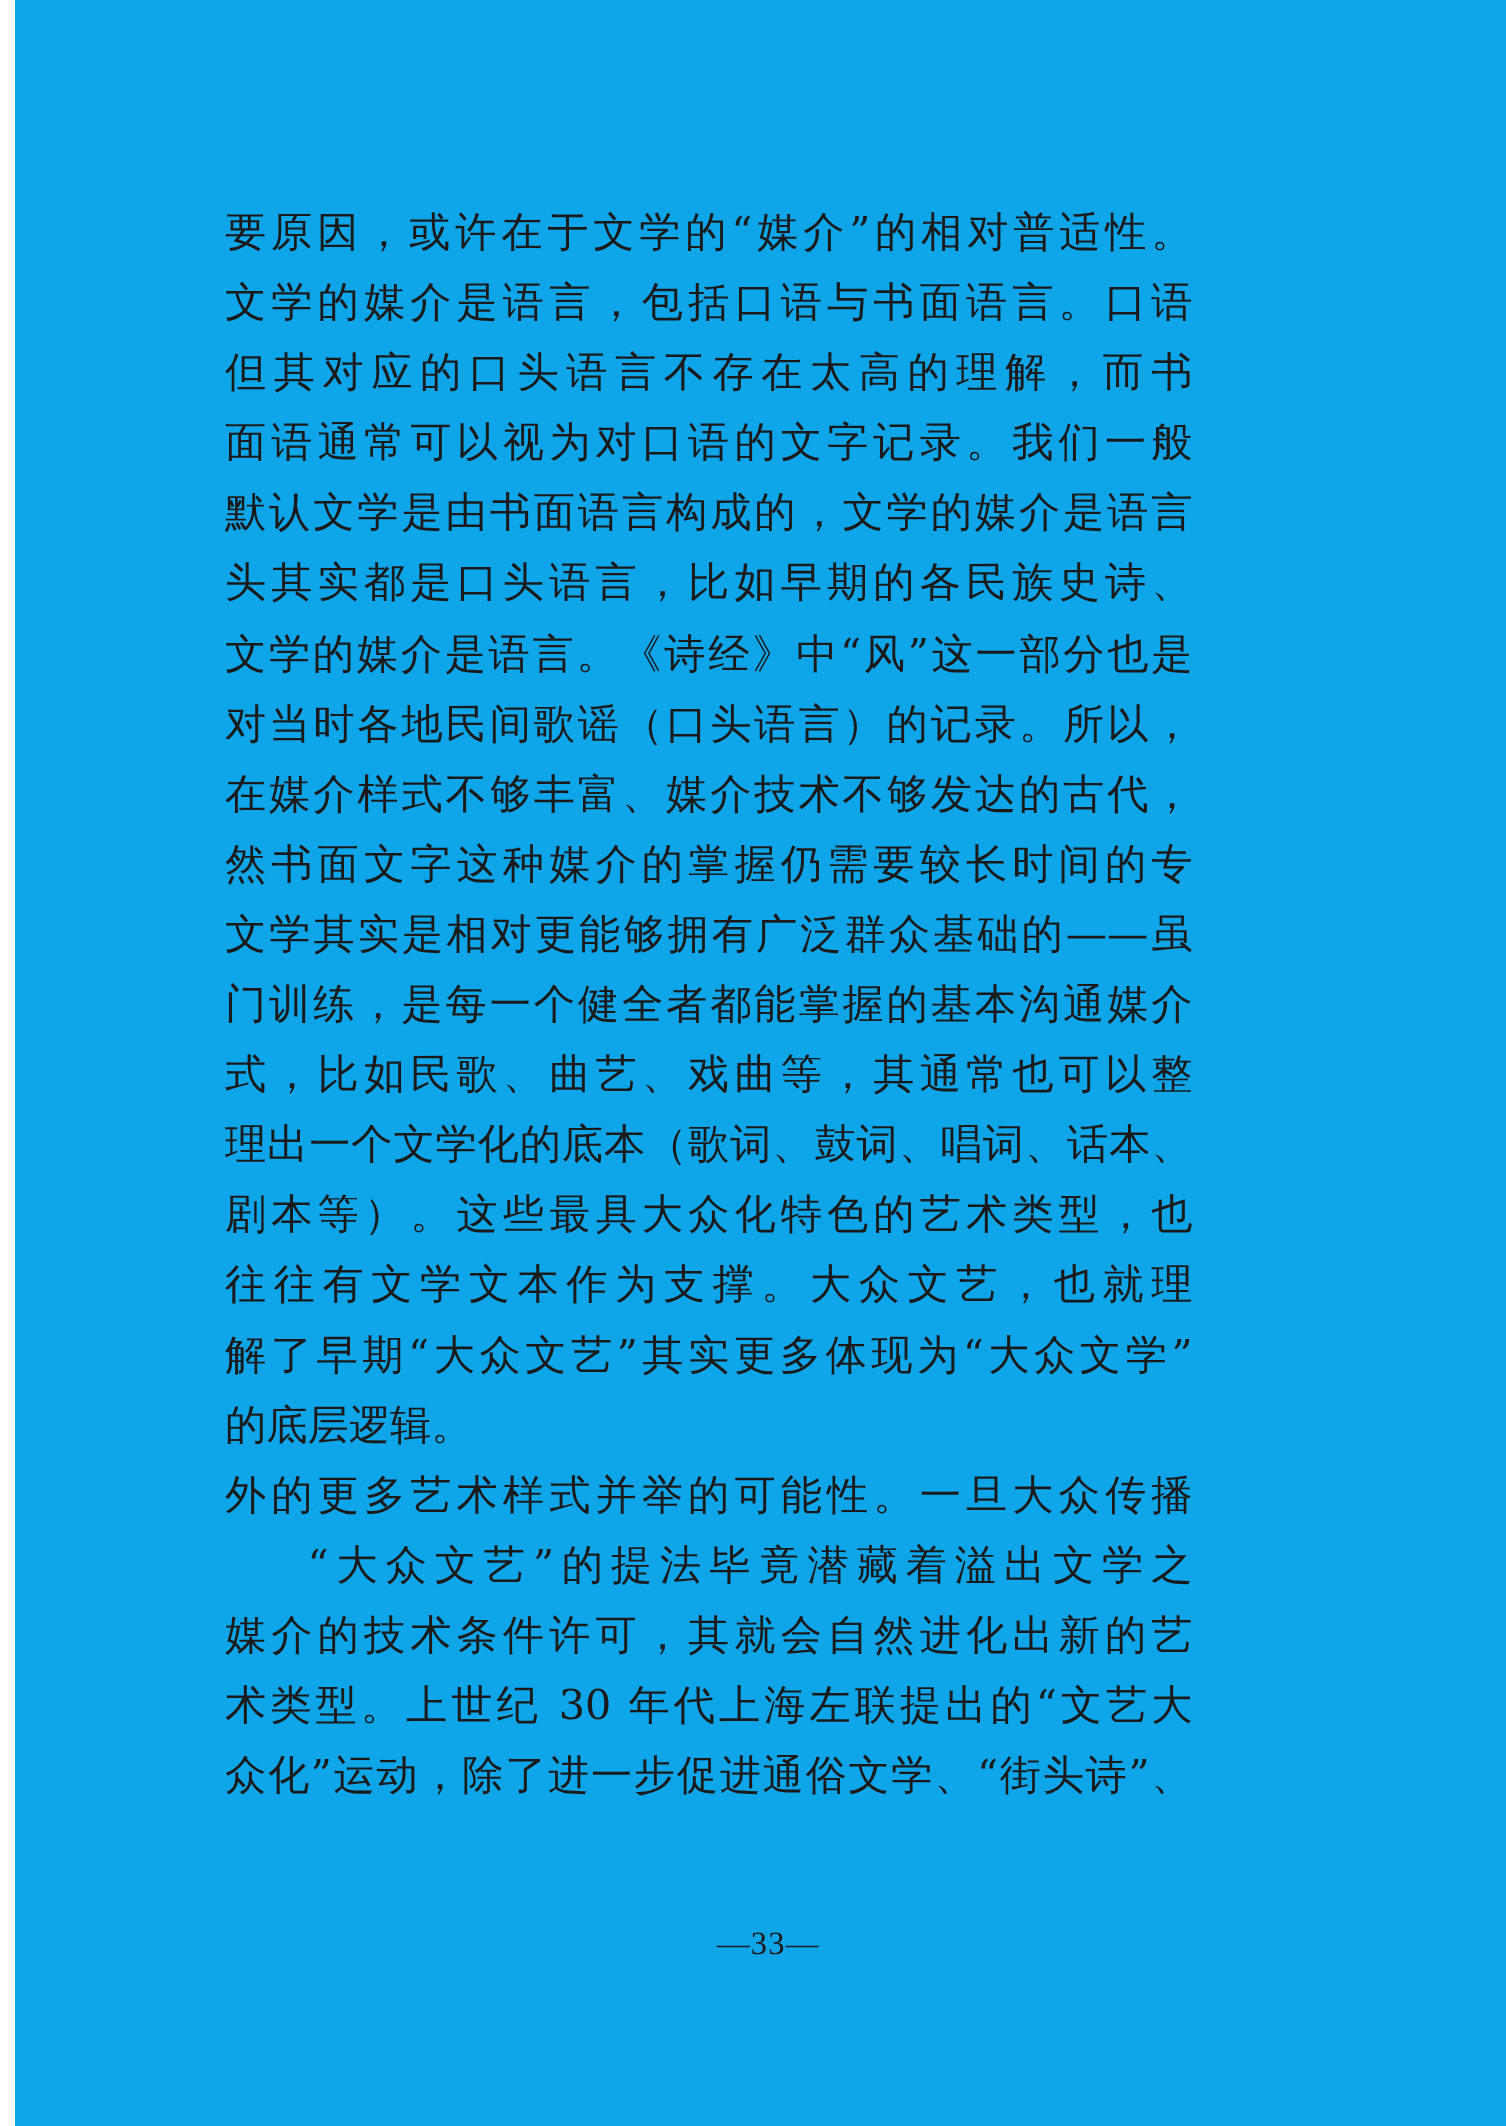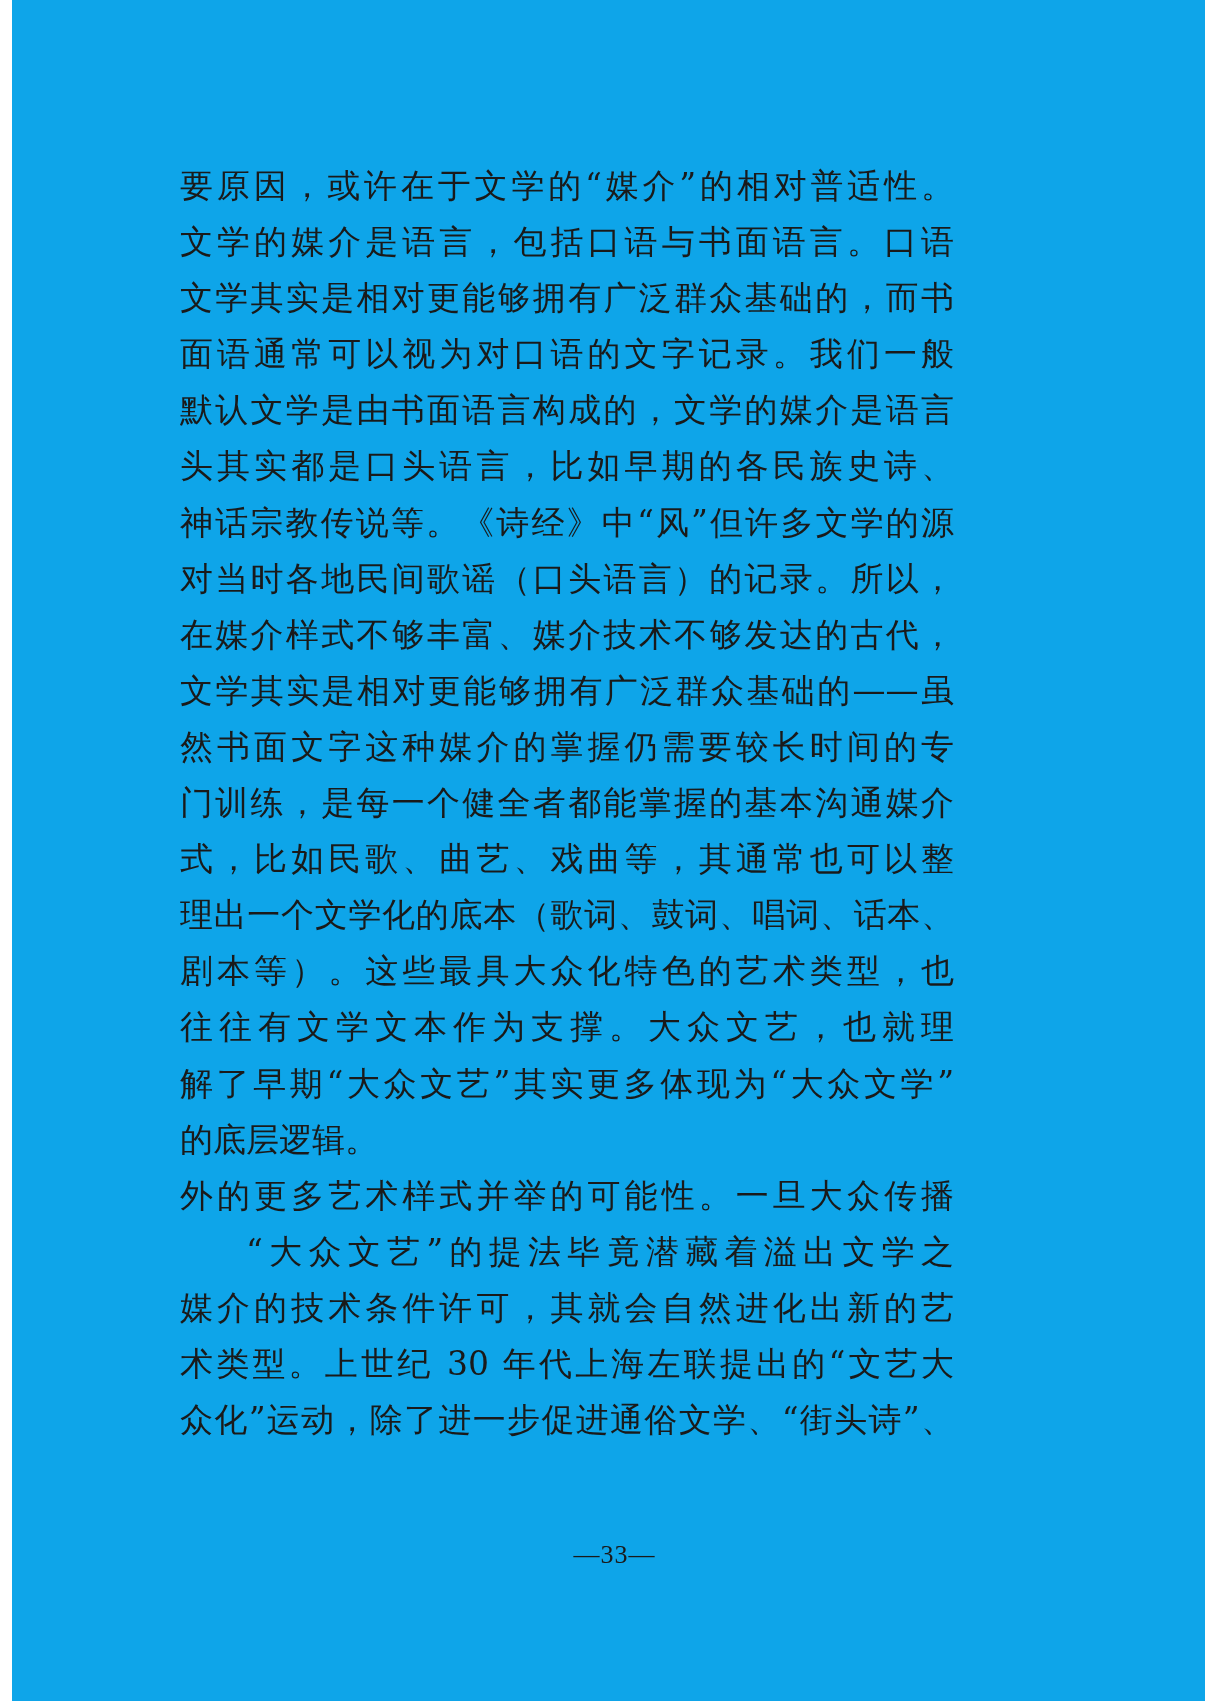--- a/index.html
+++ b/index.html
@@ -23,29 +23,29 @@
     font-size: 26px; color: #1a1a1a; letter-spacing: 1px;
   }
 </style>
 </head>
 <body>
 
 <div class="page">
   <div class="text-block">
     <span class="line">要原因，或许在于文学的“媒介”的相对普适性。</span>
     <span class="line">文学的媒介是语言，包括口语与书面语言。口语</span>
-    <span class="line">文学其实是相对更能够拥有广泛群众基础的，而书</span>
+    <span class="line">但其对应的口头语言不存在太高的理解，而书</span>
     <span class="line">面语通常可以视为对口语的文字记录。我们一般</span>
     <span class="line">默认文学是由书面语言构成的，文学的媒介是语言</span>
     <span class="line">头其实都是口头语言，比如早期的各民族史诗、</span>
-    <span class="line">神话宗教传说等。《诗经》中“风”但许多文学的源</span>
+    <span class="line">文学的媒介是语言。《诗经》中“风”这一部分也是</span>
     <span class="line">对当时各地民间歌谣（口头语言）的记录。所以，</span>
     <span class="line">在媒介样式不够丰富、媒介技术不够发达的古代，</span>
+    <span class="line">然书面文字这种媒介的掌握仍需要较长时间的专</span>
     <span class="line">文学其实是相对更能够拥有广泛群众基础的——虽</span>
-    <span class="line">然书面文字这种媒介的掌握仍需要较长时间的专</span>
     <span class="line">门训练，是每一个健全者都能掌握的基本沟通媒介</span>
     <span class="line">式，比如民歌、曲艺、戏曲等，其通常也可以整</span>
     <span class="line">理出一个文学化的底本（歌词、鼓词、唱词、话本、</span>
     <span class="line">剧本等）。这些最具大众化特色的艺术类型，也</span>
     <span class="line">往往有文学文本作为支撑。大众文艺，也就理</span>
     <span class="line">解了早期“大众文艺”其实更多体现为“大众文学”</span>
     <span class="line last">的底层逻辑。</span>
     <span class="line">外的更多艺术样式并举的可能性。一旦大众传播</span>
     <span class="line indent">“大众文艺”的提法毕竟潜藏着溢出文学之</span>
     <span class="line">媒介的技术条件许可，其就会自然进化出新的艺</span>

